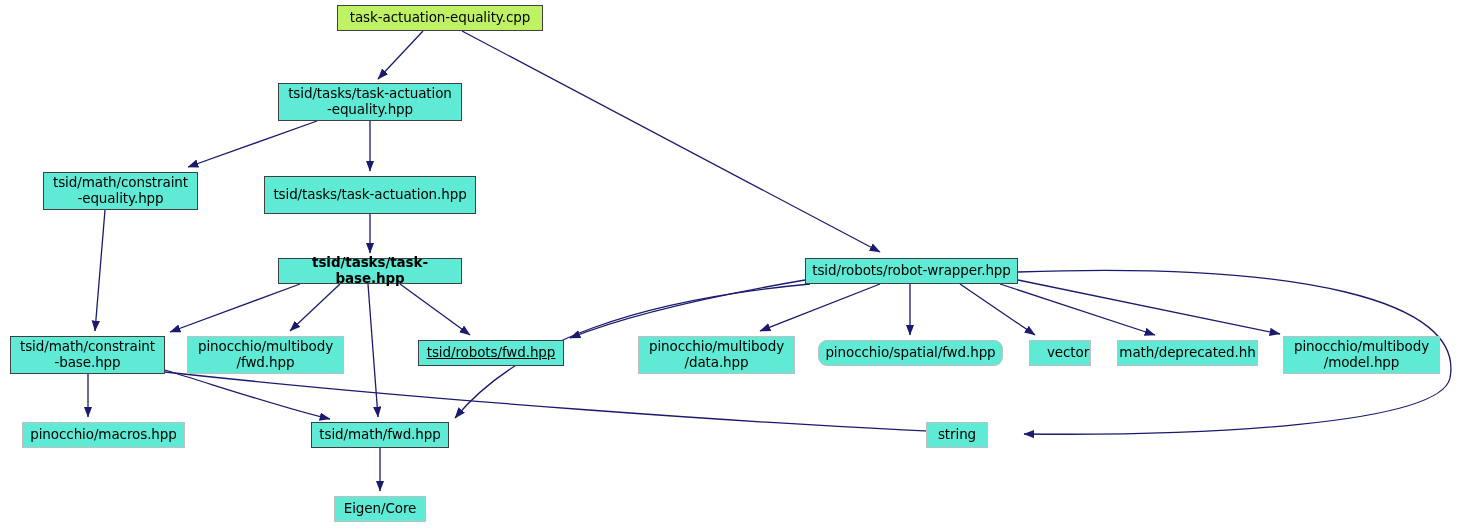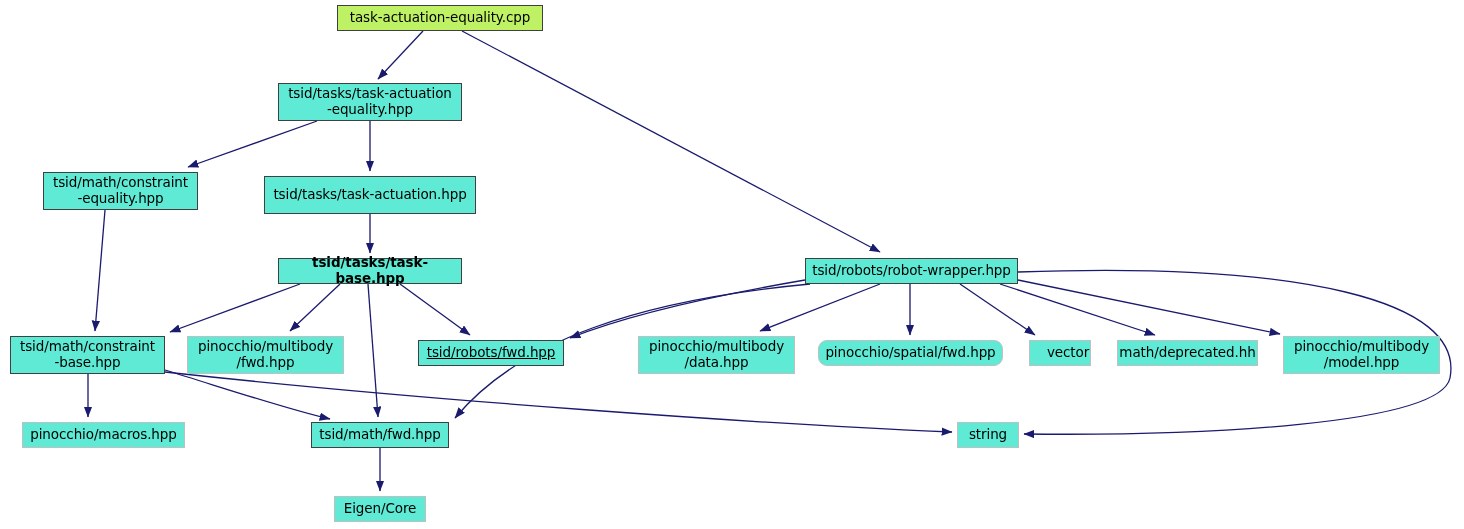--- a/index.html
+++ b/index.html
@@ -96,16 +96,16 @@
       <div class="node-box strong" style="left: 418px; top: 340px; width: 146px; height: 26px; text-decoration: underline;">tsid/robots/fwd.hpp</div>
       <div class="node-box" style="left: 638px; top: 336px; width: 157px; height: 38px;">pinocchio/multibody
 /data.hpp</div>
       <div class="node-box" style="left: 818px; top: 340px; width: 185px; height: 26px; border-radius: 9px;">pinocchio/spatial/fwd.hpp</div>
       <div class="node-box" style="left: 1029px; top: 340px; width: 62px; height: 26px; padding-left: 16px;">vector</div>
       <div class="node-box" style="left: 1117px; top: 340px; width: 141px; height: 26px;">math/deprecated.hh</div>
       <div class="node-box" style="left: 1283px; top: 336px; width: 157px; height: 38px;">pinocchio/multibody
 /model.hpp</div>
       <div class="node-box" style="left: 6px; top: 422px; width: 163px; height: 26px; margin-left: 16px;">pinocchio/macros.hpp</div>
       <div class="node-box strong" style="left: 311px; top: 422px; width: 138px; height: 26px;">tsid/math/fwd.hpp</div>
-      <div class="node-box" style="left: 957px; top: 422px; width: 62px; height: 26px;">string</div>
+      <div class="node-box" style="left: 926px; top: 422px; width: 62px; height: 26px;">string</div>
       <div class="node-box" style="left: 334px; top: 496px; width: 92px; height: 26px;">Eigen/Core</div>
     </div>
 </div>
 
 </body></html>

